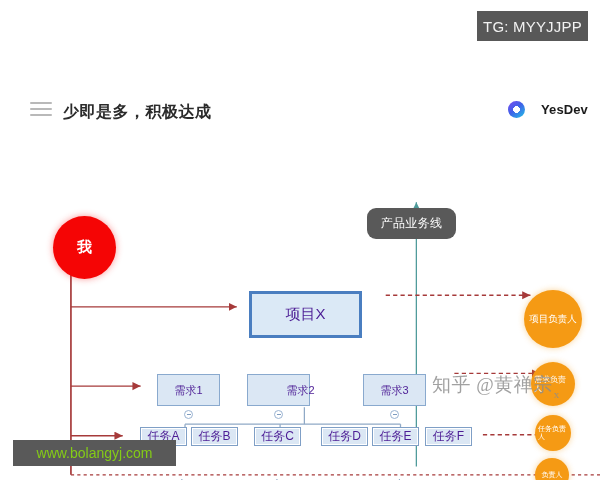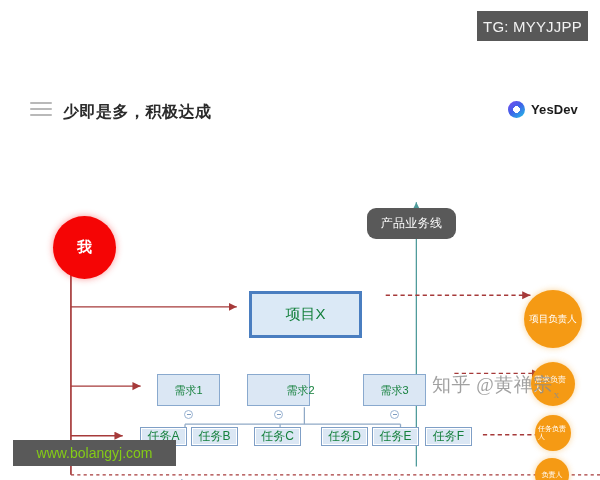--- a/index.html
+++ b/index.html
@@ -87,21 +87,21 @@
     letter-spacing: .5px;
     white-space: nowrap;
   }
 
   
   .brand {
     position: absolute;
     left: 492px; top: 13px;
     display: flex;
     align-items: center;
-    gap: 6px;
+    gap: 16px;
   }
   .brand-mark {
     width: 17px; height: 17px;
     border-radius: 50%;
     background:
       radial-gradient(circle at 50% 50%, #ffffff 0 28%, rgba(255,255,255,0) 29%),
       linear-gradient(140deg, #7b4df0 0%, #4060e8 45%, #21c3e6 100%);
     flex: 0 0 auto;
   }
   .brand-name {
@@ -145,21 +145,21 @@
 
   
   .node-box {
     position: absolute;
     box-sizing: border-box;
     display: flex;
     align-items: center;
     justify-content: center;
     background: #dce8f4;
     border: 1px solid #8fb0d4;
-    color: #15803d;
+    color: #4c1d95;
     white-space: nowrap;
   }
   .node-project {
     left: 233px; top: 203px;
     width: 113px; height: 47px;
     border: 3px solid #4a7ec0;
     background: #dbe9f6;
     font-size: 15px;
   }
   .node-req {

